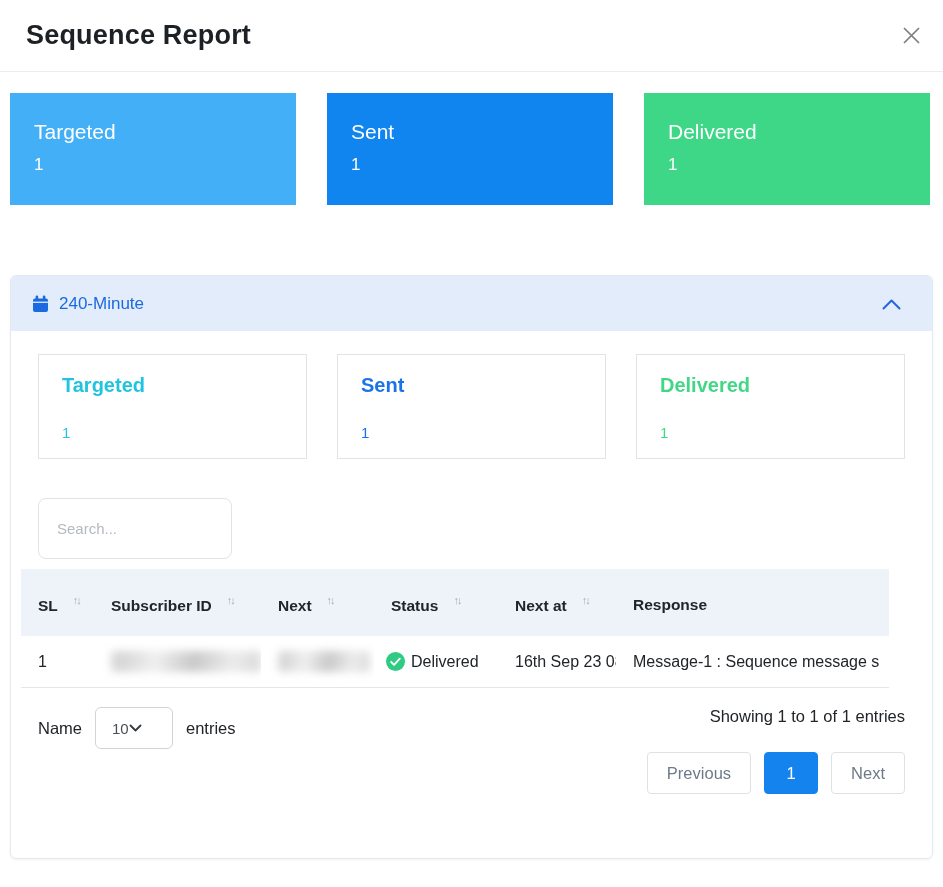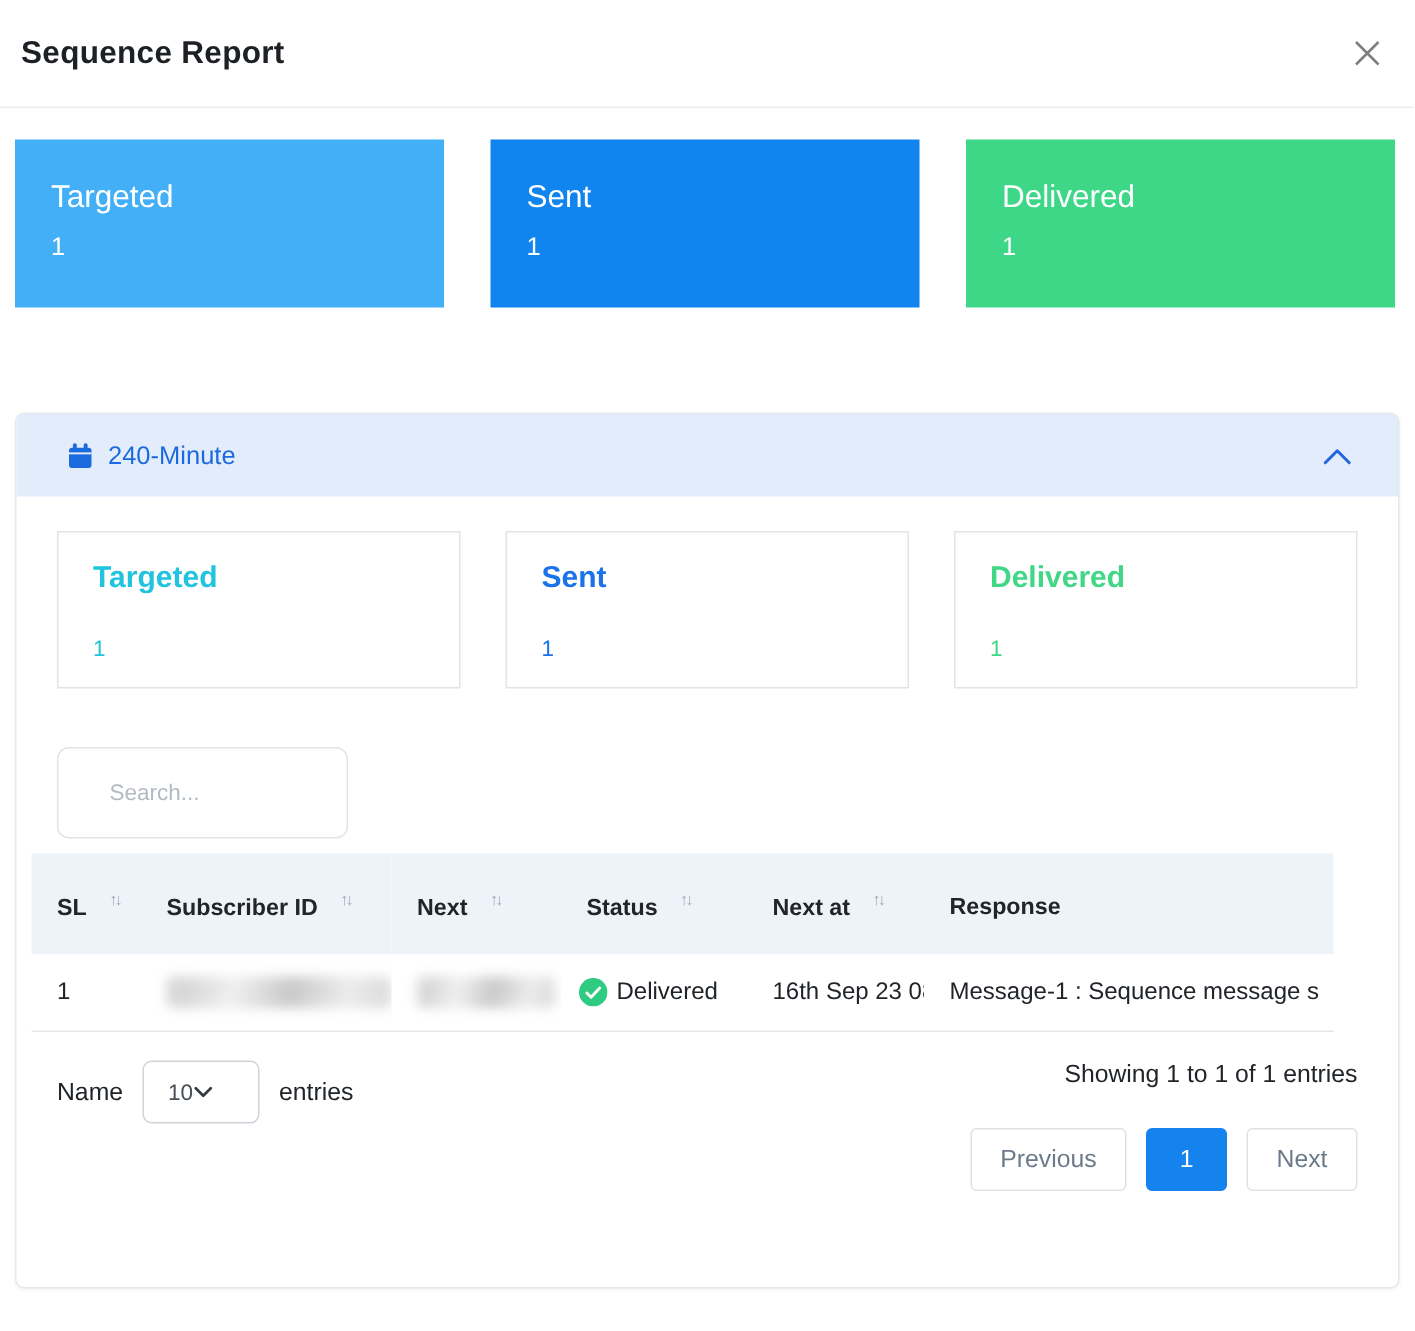--- a/index.html
+++ b/index.html
@@ -3,52 +3,52 @@
 <meta charset="utf-8">
 <style>
   html,body{margin:0;padding:0;}
   body{
     width:943px;height:887px;background:#fff;color:#212529;
     font-family:"Liberation Sans",sans-serif;overflow:hidden;
   }
   
   .modal-header{height:72px;display:flex;align-items:center;justify-content:space-between;
     padding:0 16px 0 10px;border-bottom:1px solid #ececec;box-sizing:border-box;}
-  .modal-title{font-size:21px;font-weight:700;color:#1d2125;margin:4px;letter-spacing:.2px;}
+  .modal-title{font-size:27px;font-weight:700;color:#1d2125;margin:16px;letter-spacing:.2px;}
   .close-btn{background:none;border:none;cursor:pointer;padding:4px;line-height:0;}
 
   
   .cards-row{display:flex;gap:31px;margin:21px 13px 0 10px;}
   .scard{flex:1;height:112px;box-sizing:border-box;padding:27px 24px;color:#fff;}
   .scard-label{font-size:21px;font-weight:400;margin-bottom:11px;}
   .scard-value{font-size:17px;}
   .bg-targeted{background:#42aff7;}
   .bg-sent{background:#1085ef;}
   .bg-delivered{background:#3dd787;}
 
   
   .panel{margin:70px 10px 0 10px;border:1px solid #e4e9f0;border-radius:6px;
     box-shadow:0 1px 3px rgba(0,0,0,.05);background:#fff;}
   .panel-header{height:55px;background:#e3ecfb;border-radius:5px 5px 0 0;
-    display:flex;align-items:center;padding:0 30px 0 34px;cursor:pointer;}
+    display:flex;align-items:center;padding:0 30px 0 21px;cursor:pointer;}
   .panel-title{color:#1b6adf;font-size:17px;margin-left:10px;flex:1;}
   .panel-body{padding:23px 27px 64px 27px;}
 
   
   .inner-cards{display:flex;gap:30px;}
   .icard{flex:1;border:1px solid #e0e4e9;box-sizing:border-box;height:105px;padding:19px 23px;background:#fff;}
   .icard-label{font-size:20px;font-weight:700;}
   .icard-value{font-size:15px;margin-top:27px;}
   .c-cyan{color:#21c4de;}
   .c-blue{color:#1a73e8;}
   .c-green{color:#41d786;}
 
   
   .search-input{display:block;margin-top:39px;width:194px;height:61px;box-sizing:border-box;
-    border:1px solid #dfe4e9;border-radius:8px;padding:0 34px;font-size:15px;color:#495057;
+    border:1px solid #dfe4e9;border-radius:8px;padding:0 18px;font-size:15px;color:#495057;
     font-family:"Liberation Sans",sans-serif;outline:none;}
   .search-input::placeholder{color:#b3bac1;}
 
   
   .table-wrap{margin:10px 16px 0 -17px;}
   table{border-collapse:collapse;width:100%;table-layout:fixed;}
   thead th{background:#eef3f9;text-align:left;font-size:15.5px;font-weight:700;color:#212529;
     padding:25px 0 21px 17px;white-space:nowrap;cursor:pointer;}
   .sort{font-size:11px;color:#a3abb3;margin-left:15px;vertical-align:7px;letter-spacing:-2px;font-weight:400;}
   tbody td{padding:15px 0 15px 17px;font-size:16px;color:#212529;border-bottom:1px solid #e3e7eb;

